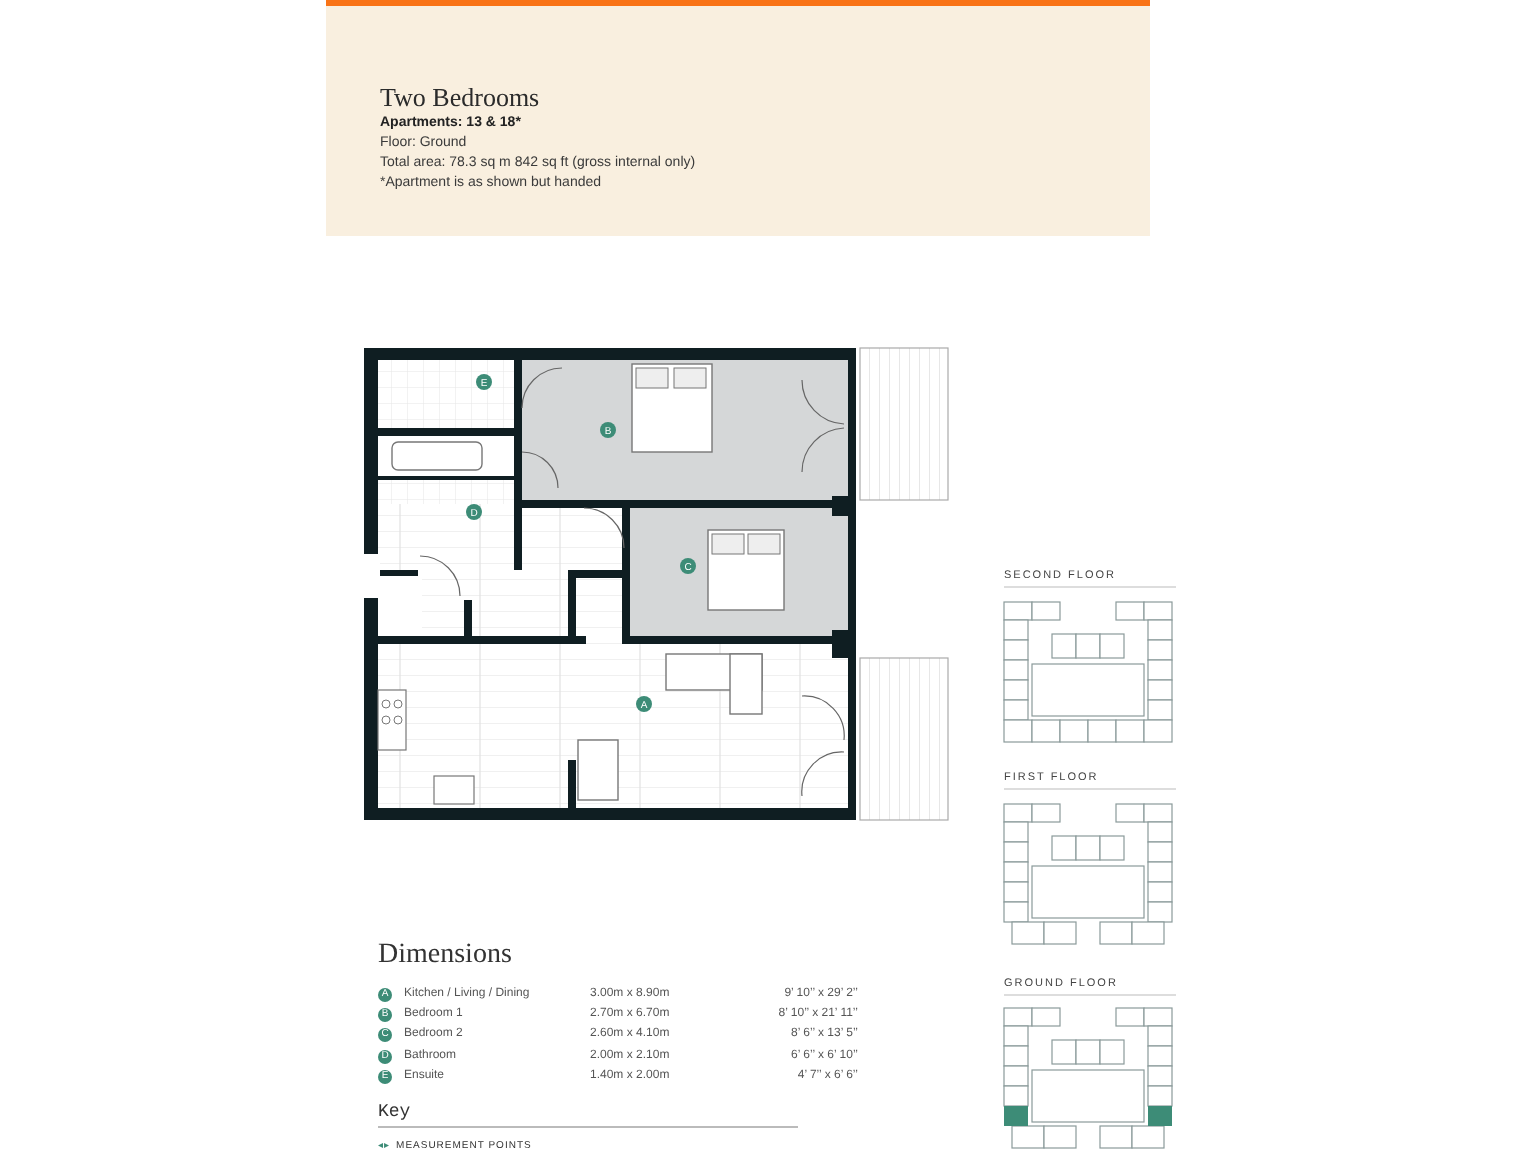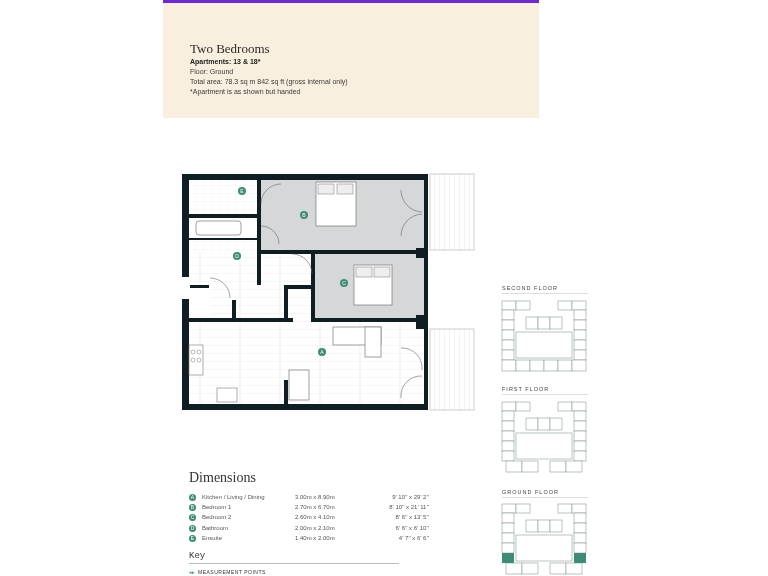--- a/index.html
+++ b/index.html
@@ -1,18 +1,18 @@
 <!DOCTYPE html>
 <html><head>
   <meta charset="utf-8">
   <style>
     html, body { margin:0; padding:0; background:#ffffff; }
     body { width:768px; height:576px; position:relative; overflow:hidden; font-family:"Liberation Sans", sans-serif; }
     .page { position:absolute; left:163px; top:0; width:442px; height:576px; background:#ffffff; }
-    .header-band { position:absolute; left:0; top:0; width:376px; height:118px; background:#f9efdf; border-top:3px solid #6d28d9; box-sizing:border-box; }
+    .header-band { position:absolute; left:0; top:0; width:412px; height:118px; background:#f9efdf; border-top:3px solid #f97316; box-sizing:border-box; }
     .title { position:absolute; left:27px; top:38px; font-family:"Liberation Serif", serif; font-size:13px; color:#2b2b2b; }
     .meta { position:absolute; left:27px; font-size:7px; color:#3a3a3a; }
     .meta.bold { font-weight:bold; color:#222; }
     .plan { position:absolute; left:17px; top:170px; width:320px; height:250px; }
     .dims-title { position:absolute; left:26px; top:470px; font-family:"Liberation Serif", serif; font-size:14px; color:#333; }
     .dims-row { position:absolute; left:26px; height:10px; width:240px; font-size:6px; color:#555; }
     .dims-row .badge { position:absolute; left:0; top:1px; width:7px; height:7px; border-radius:50%; background:#3d8c77; color:#fff; font-size:5px; line-height:7px; text-align:center; }
     .dims-row .name { position:absolute; left:13px; top:1px; }
     .dims-row .metric { position:absolute; left:106px; top:1px; }
     .dims-row .imperial { position:absolute; right:0; top:1px; text-align:right; }

